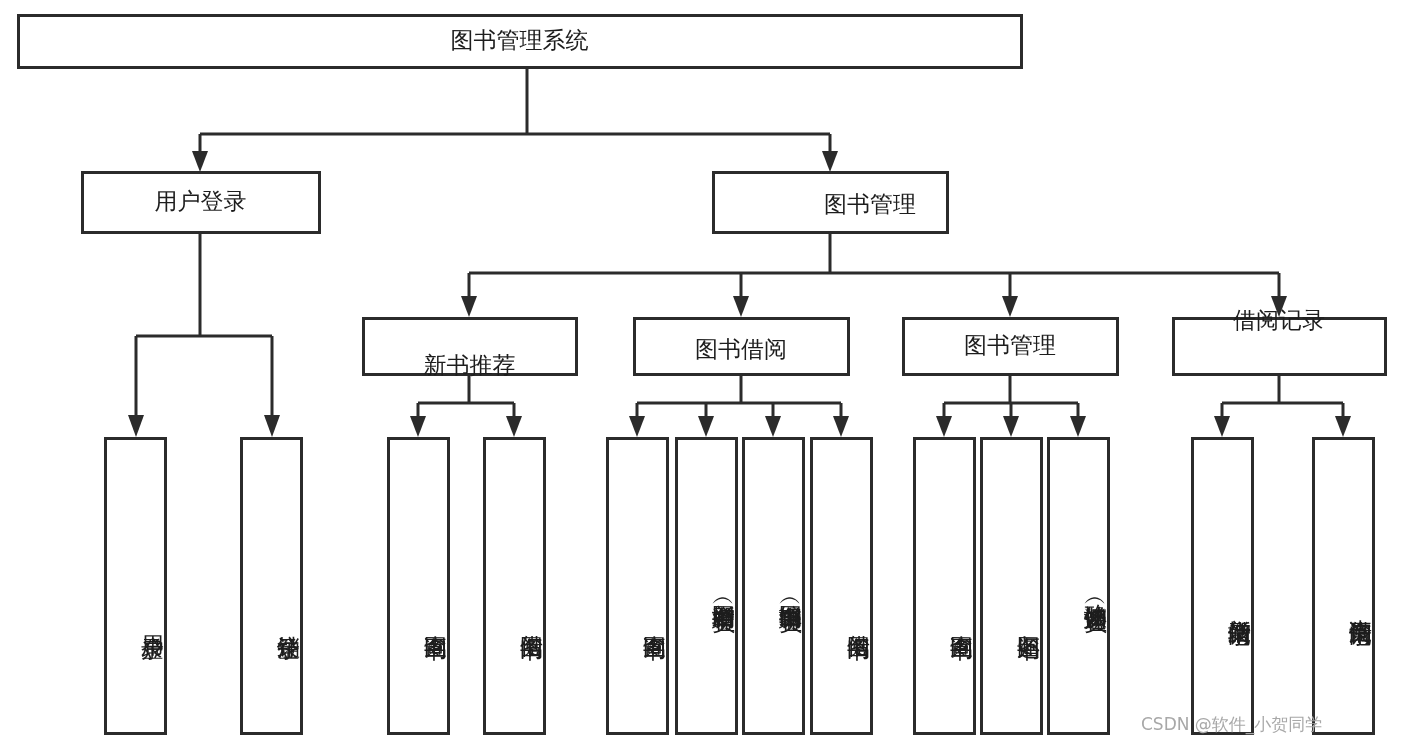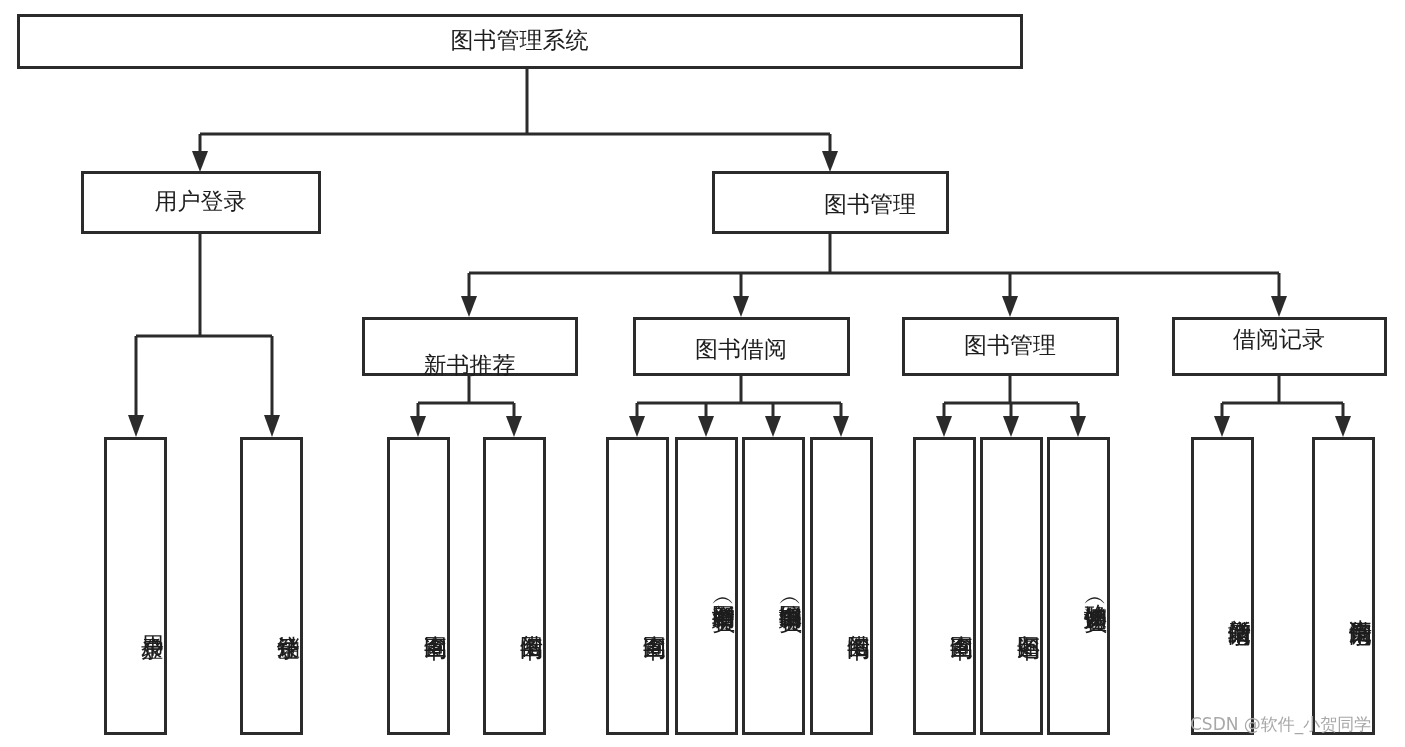--- a/index.html
+++ b/index.html
@@ -189,31 +189,31 @@
   </svg>
 
   <div class="node-label horizontal" style="left:17px; top:14px; width:1005px; height:54px;">图书管理系统</div>
 
   <div class="node-label horizontal" style="left:81px; top:171px; width:239px; height:62px;">用户登录</div>
   <div class="node-label horizontal" style="left:752px; top:171px; width:236px; height:68px;">图书管理</div>
 
   <div class="node-label horizontal" style="left:362px; top:329px; width:215px; height:74px;">新书推荐</div>
   <div class="node-label horizontal" style="left:633px; top:317px; width:216px; height:66px;">图书借阅</div>
   <div class="node-label horizontal" style="left:902px; top:317px; width:216px; height:58px;">图书管理</div>
-  <div class="node-label horizontal" style="left:1172px; top:317px; width:214px; height:46px;">借阅记录</div>
+  <div class="node-label horizontal" style="left:1172px; top:298px; width:214px; height:46px;">借阅记录</div>
 
   <div class="node-label vertical" style="left:104px; top:500px; width:62px; height:234px;">用户登录</div>
   <div class="node-label vertical" style="left:240px; top:500px; width:62px; height:234px;">注销登录</div>
   <div class="node-label vertical" style="left:387px; top:500px; width:62px; height:234px;">查询图书</div>
   <div class="node-label vertical" style="left:483px; top:500px; width:62px; height:234px;">借阅图书</div>
   <div class="node-label vertical" style="left:606px; top:500px; width:62px; height:234px;">查询图书</div>
   <div class="node-label vertical" style="left:675px; top:443px; width:62px; height:291px;">新增图书（管理员）</div>
   <div class="node-label vertical" style="left:742px; top:443px; width:62px; height:291px;">编辑图书（管理员）</div>
   <div class="node-label vertical" style="left:810px; top:500px; width:62px; height:234px;">借阅图书</div>
   <div class="node-label vertical" style="left:913px; top:500px; width:62px; height:234px;">查询图书</div>
   <div class="node-label vertical" style="left:980px; top:500px; width:62px; height:234px;">归还图书</div>
   <div class="node-label vertical" style="left:1047px; top:443px; width:62px; height:291px;">确认归还（管理员）</div>
   <div class="node-label vertical" style="left:1191px; top:470px; width:62px; height:264px;">新增借阅记录</div>
   <div class="node-label vertical" style="left:1312px; top:470px; width:62px; height:264px;">查询借阅记录</div>
 
-  <div class="watermark" style="left:1190px; top:713px;">CSDN @软件_小贺同学</div>
+  <div class="watermark" style="left:1141px; top:713px;">CSDN @软件_小贺同学</div>
 
 </div>
 
 </body></html>

